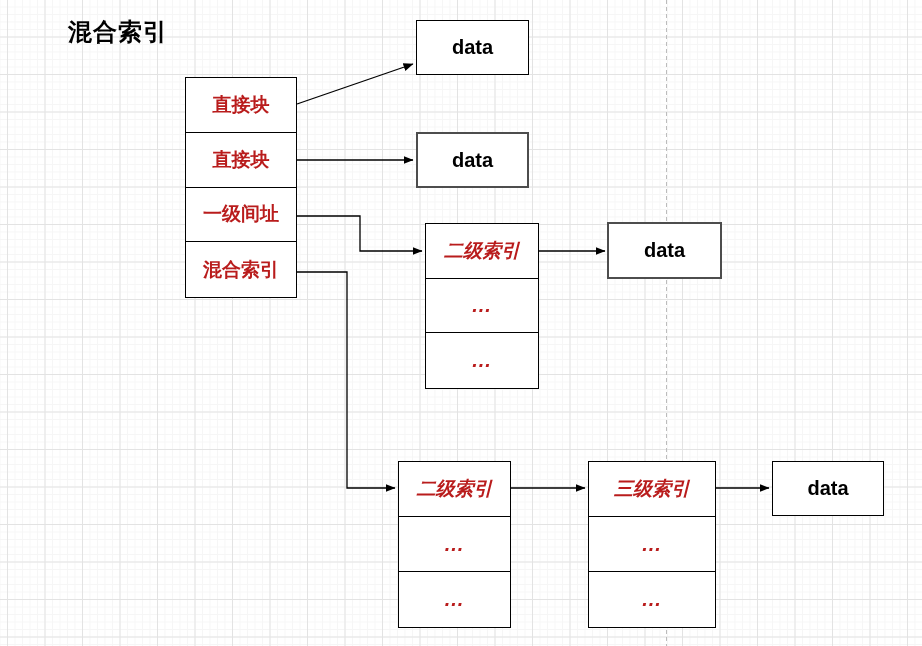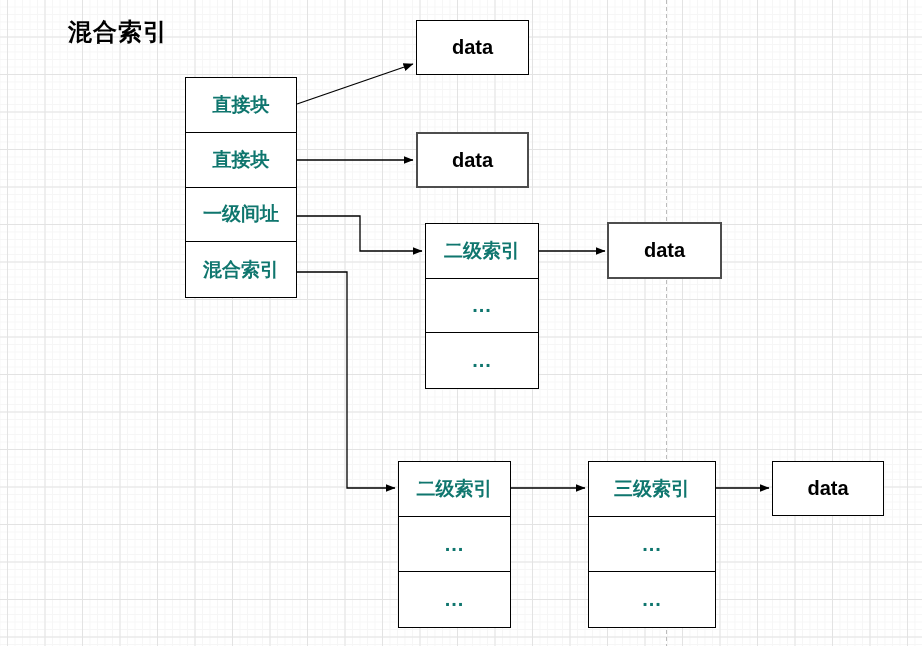--- a/index.html
+++ b/index.html
@@ -39,25 +39,25 @@
   .thick{border:2px solid #4d4d4d;}
   .databox{
     display:flex;align-items:center;justify-content:center;
     font-weight:bold;font-size:20px;color:#000;
   }
   .stack{
     display:grid;
     padding:0;
   }
   .rows4{grid-template-rows:repeat(4,1fr);}
-  .rows3{grid-template-rows:repeat(3,1fr);}
+  .rows3{grid-template-rows:repeat(3,1fr);font-style:italic;}
   .cell{
     display:flex;align-items:center;justify-content:center;
     border-bottom:1px solid #000;
-    font-weight:bold;font-size:19px;color:#0f766e;
+    font-weight:bold;font-size:19px;color:#b91c1c;
   }
   .cell:last-child{border-bottom:none;}
   .dots{font-size:20px;letter-spacing:1px;}
   .watermark{
     position:absolute;right:14px;top:620px;
     font-size:16px;color:#c3c3c3;
     z-index:3;
     letter-spacing:0.5px;
   }
 </style>

